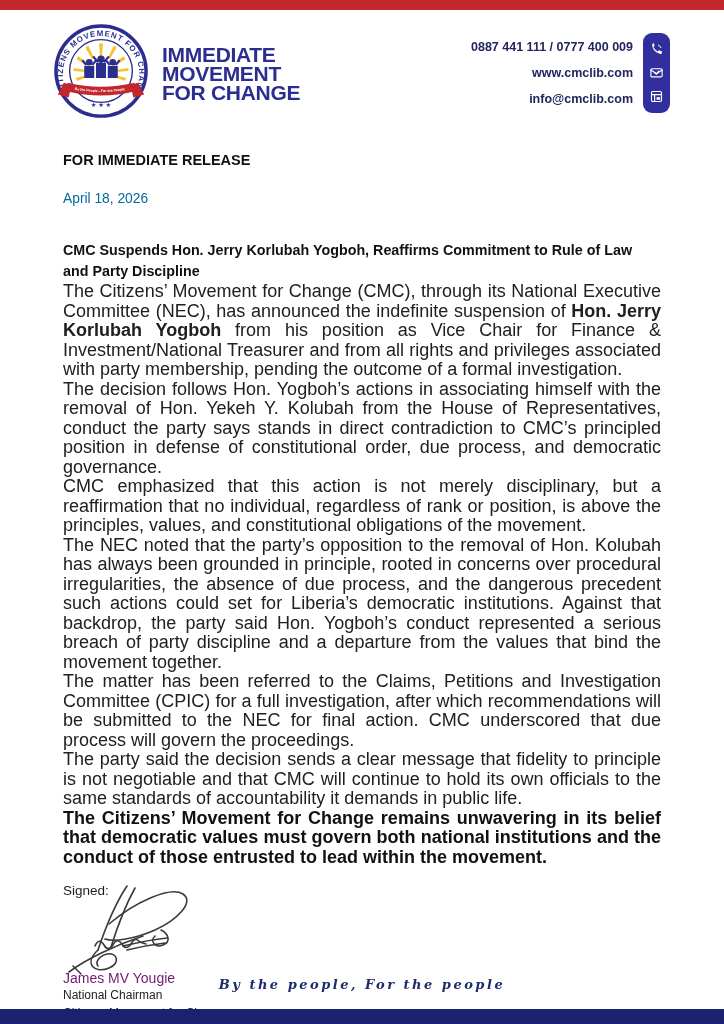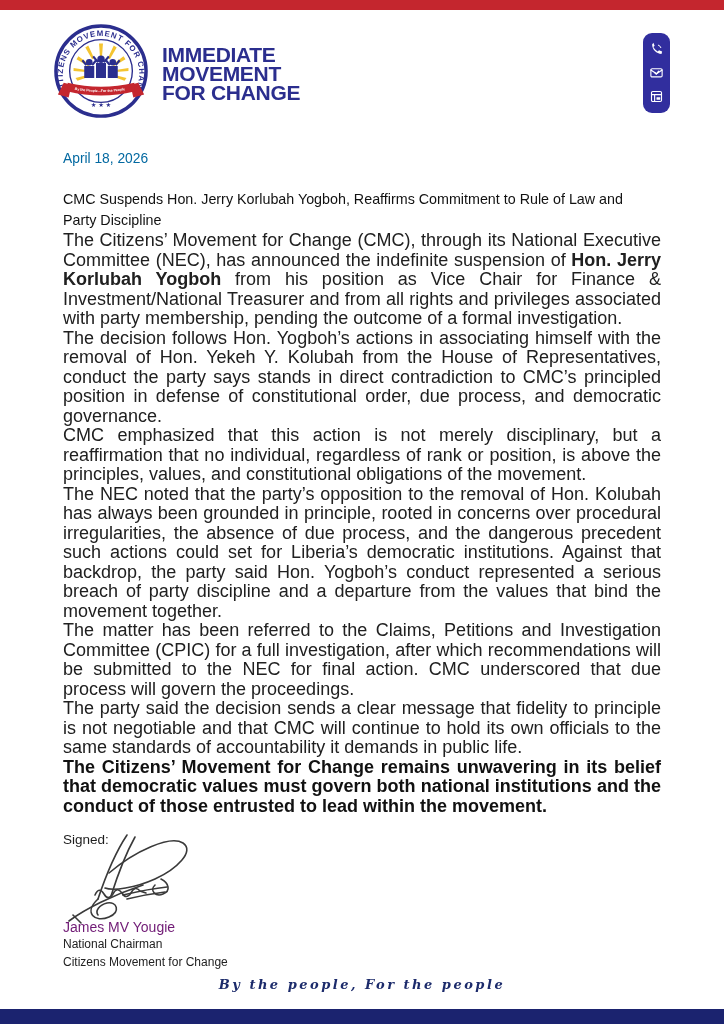--- a/index.html
+++ b/index.html
@@ -68,23 +68,23 @@
     font-weight: bold;
     color: #111;
   }
   .release-date {
     margin-top: 23px;
     font-size: 13.8px;
     font-weight: normal;
     color: #0369a1;
   }
   .release-title {
-    margin-top: 23px;
+    margin-top: 34px;
     font-size: 14.3px;
-    font-weight: normal;
+    font-weight: bold;
     line-height: 21px;
     color: #111;
     max-width: 575px;
   }
   .content p {
     font-size: 18px;
     line-height: 19.5px;
     text-align: justify;
     color: #202020;
   }
@@ -172,20 +172,25 @@
       </svg>
     </div>
 
     <div class="wordmark">
       <div>IMMEDIATE</div>
       <div>MOVEMENT</div>
       <div>FOR CHANGE</div>
     </div>
 
     <div class="contact">
+      <div class="contact-lines">
+        <div>0887 441 111 / 0777 400 009</div>
+        <div>www.cmclib.com</div>
+        <div>info@cmclib.com</div>
+      </div>
       <div class="icon-pill">
         <svg viewBox="0 0 24 24" fill="none" stroke="#ffffff" stroke-width="2" stroke-linecap="round">
           <path d="M5 4 c0 8 7 15 15 15 l1-4 -5-2 -2 2 c-3-1.5 -5.5-4 -7-7 l2-2 -2-5 z" fill="#ffffff" stroke="none"></path>
           <path d="M15 5 a6 6 0 0 1 4 4" stroke-width="1.6"></path>
         </svg>
         <svg viewBox="0 0 24 24" fill="none" stroke="#ffffff" stroke-width="1.8" stroke-linecap="round">
           <rect x="3" y="6" width="18" height="13" rx="2"></rect>
           <path d="M3 8 l9 6 9-6"></path>
           <path d="M9 12 l2.5 2.5 4-4.5" stroke-width="2"></path>
         </svg>
@@ -193,20 +198,21 @@
           <rect x="4" y="4" width="16" height="16" rx="2"></rect>
           <path d="M4 9 h16 M9 9 v11"></path>
           <rect x="12" y="13" width="6" height="4" rx="0.5" fill="#ffffff" stroke="none"></rect>
         </svg>
       </div>
     </div>
   </div>
 
   <div class="content">
 
+    <div class="release-label">FOR IMMEDIATE RELEASE</div>
 
     <div class="release-date">April 18, 2026</div>
 
     <div class="release-title">CMC Suspends Hon. Jerry Korlubah Yogboh, Reaffirms Commitment to Rule of Law and Party Discipline</div>
 
     <p><span>The Citizens’ Movement for Change (CMC), through its National Executive Committee (NEC), has announced the indefinite suspension of </span><b>Hon. Jerry Korlubah Yogboh</b><span> from his position as Vice Chair for Finance &amp; Investment/National Treasurer and from all rights and privileges associated with party membership, pending the outcome of a formal investigation.</span></p>
 
     <p>The decision follows Hon. Yogboh’s actions in associating himself with the removal of Hon. Yekeh Y. Kolubah from the House of Representatives, conduct the party says stands in direct contradiction to CMC’s principled position in defense of constitutional order, due process, and democratic governance.</p>
     <p>CMC emphasized that this action is not merely disciplinary, but a reaffirmation that no individual, regardless of rank or position, is above the principles, values, and constitutional obligations of the movement.</p>
     <p>The NEC noted that the party’s opposition to the removal of Hon. Kolubah has always been grounded in principle, rooted in concerns over procedural irregularities, the absence of due process, and the dangerous precedent such actions could set for Liberia’s democratic institutions. Against that backdrop, the party said Hon. Yogboh’s conduct represented a serious breach of party discipline and a departure from the values that bind the movement together.</p>

